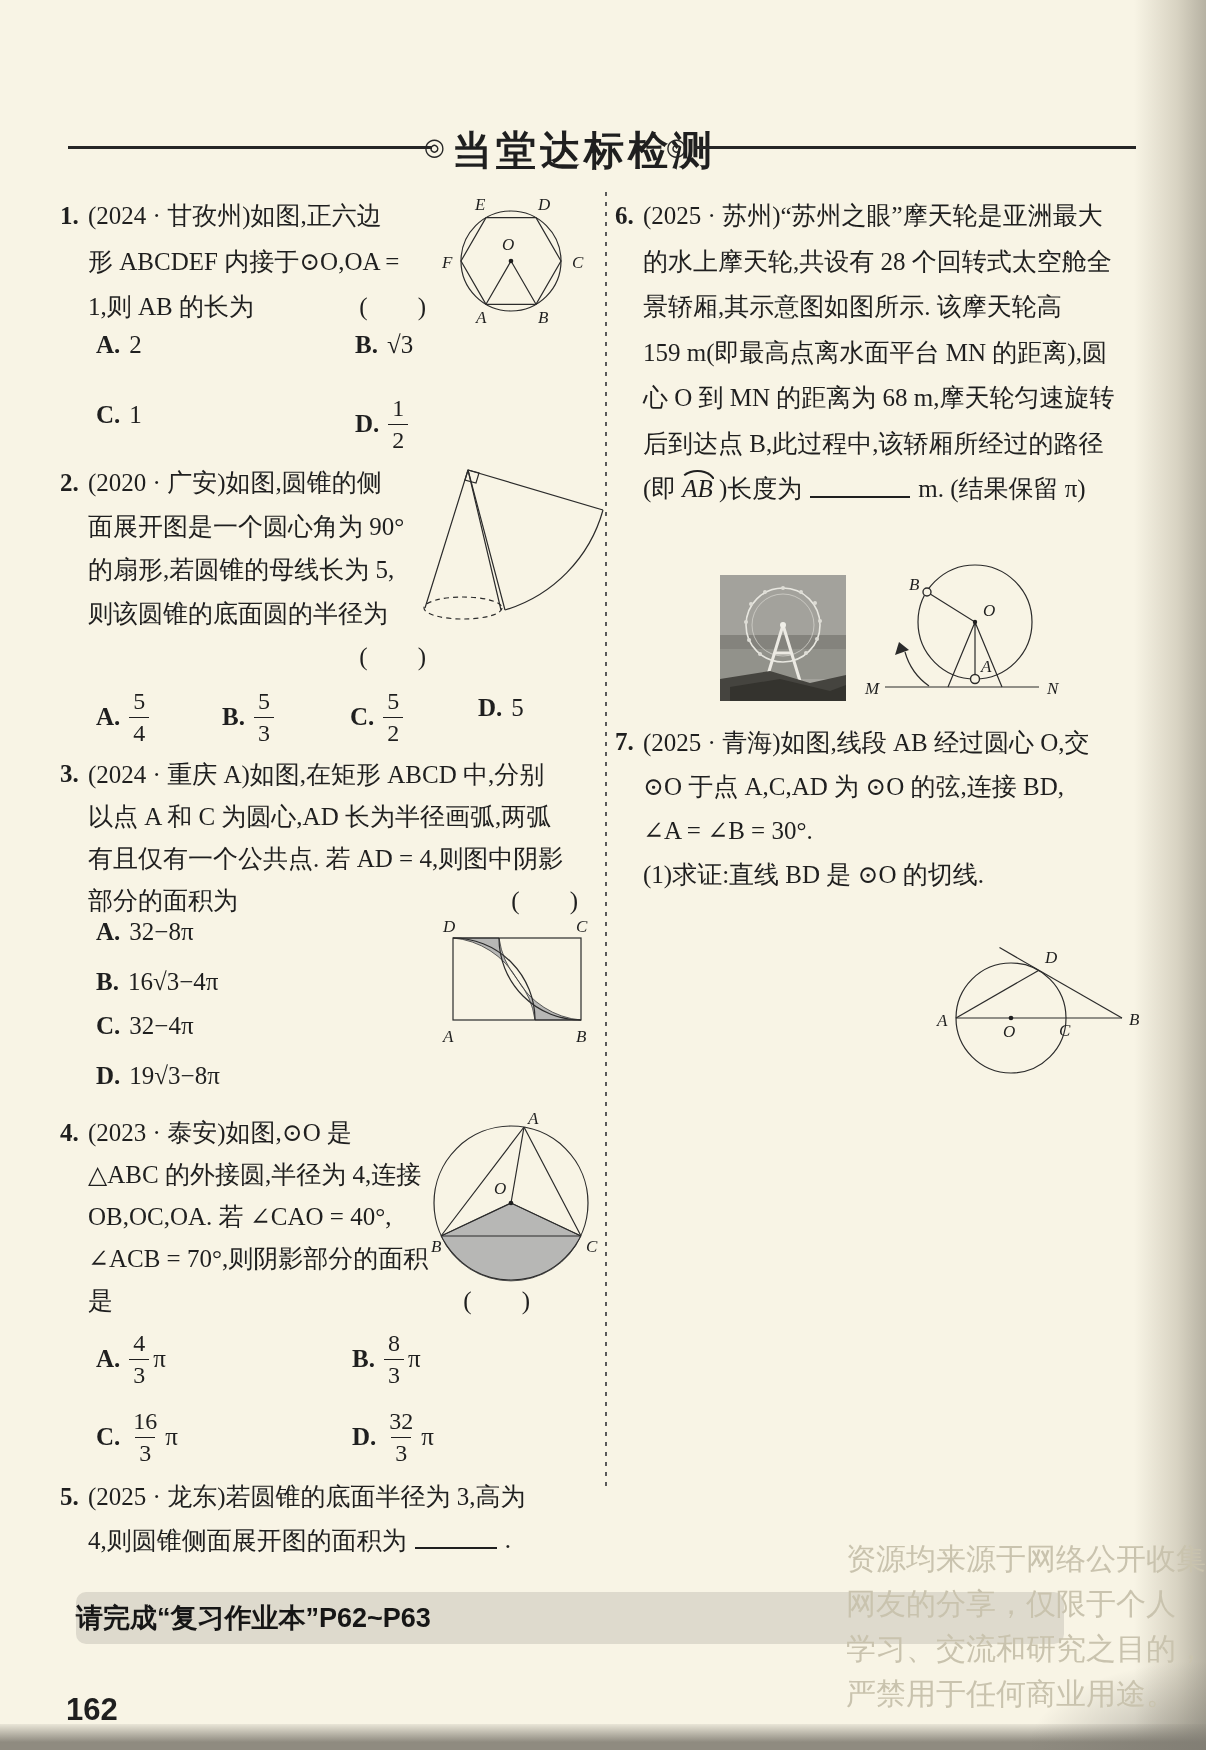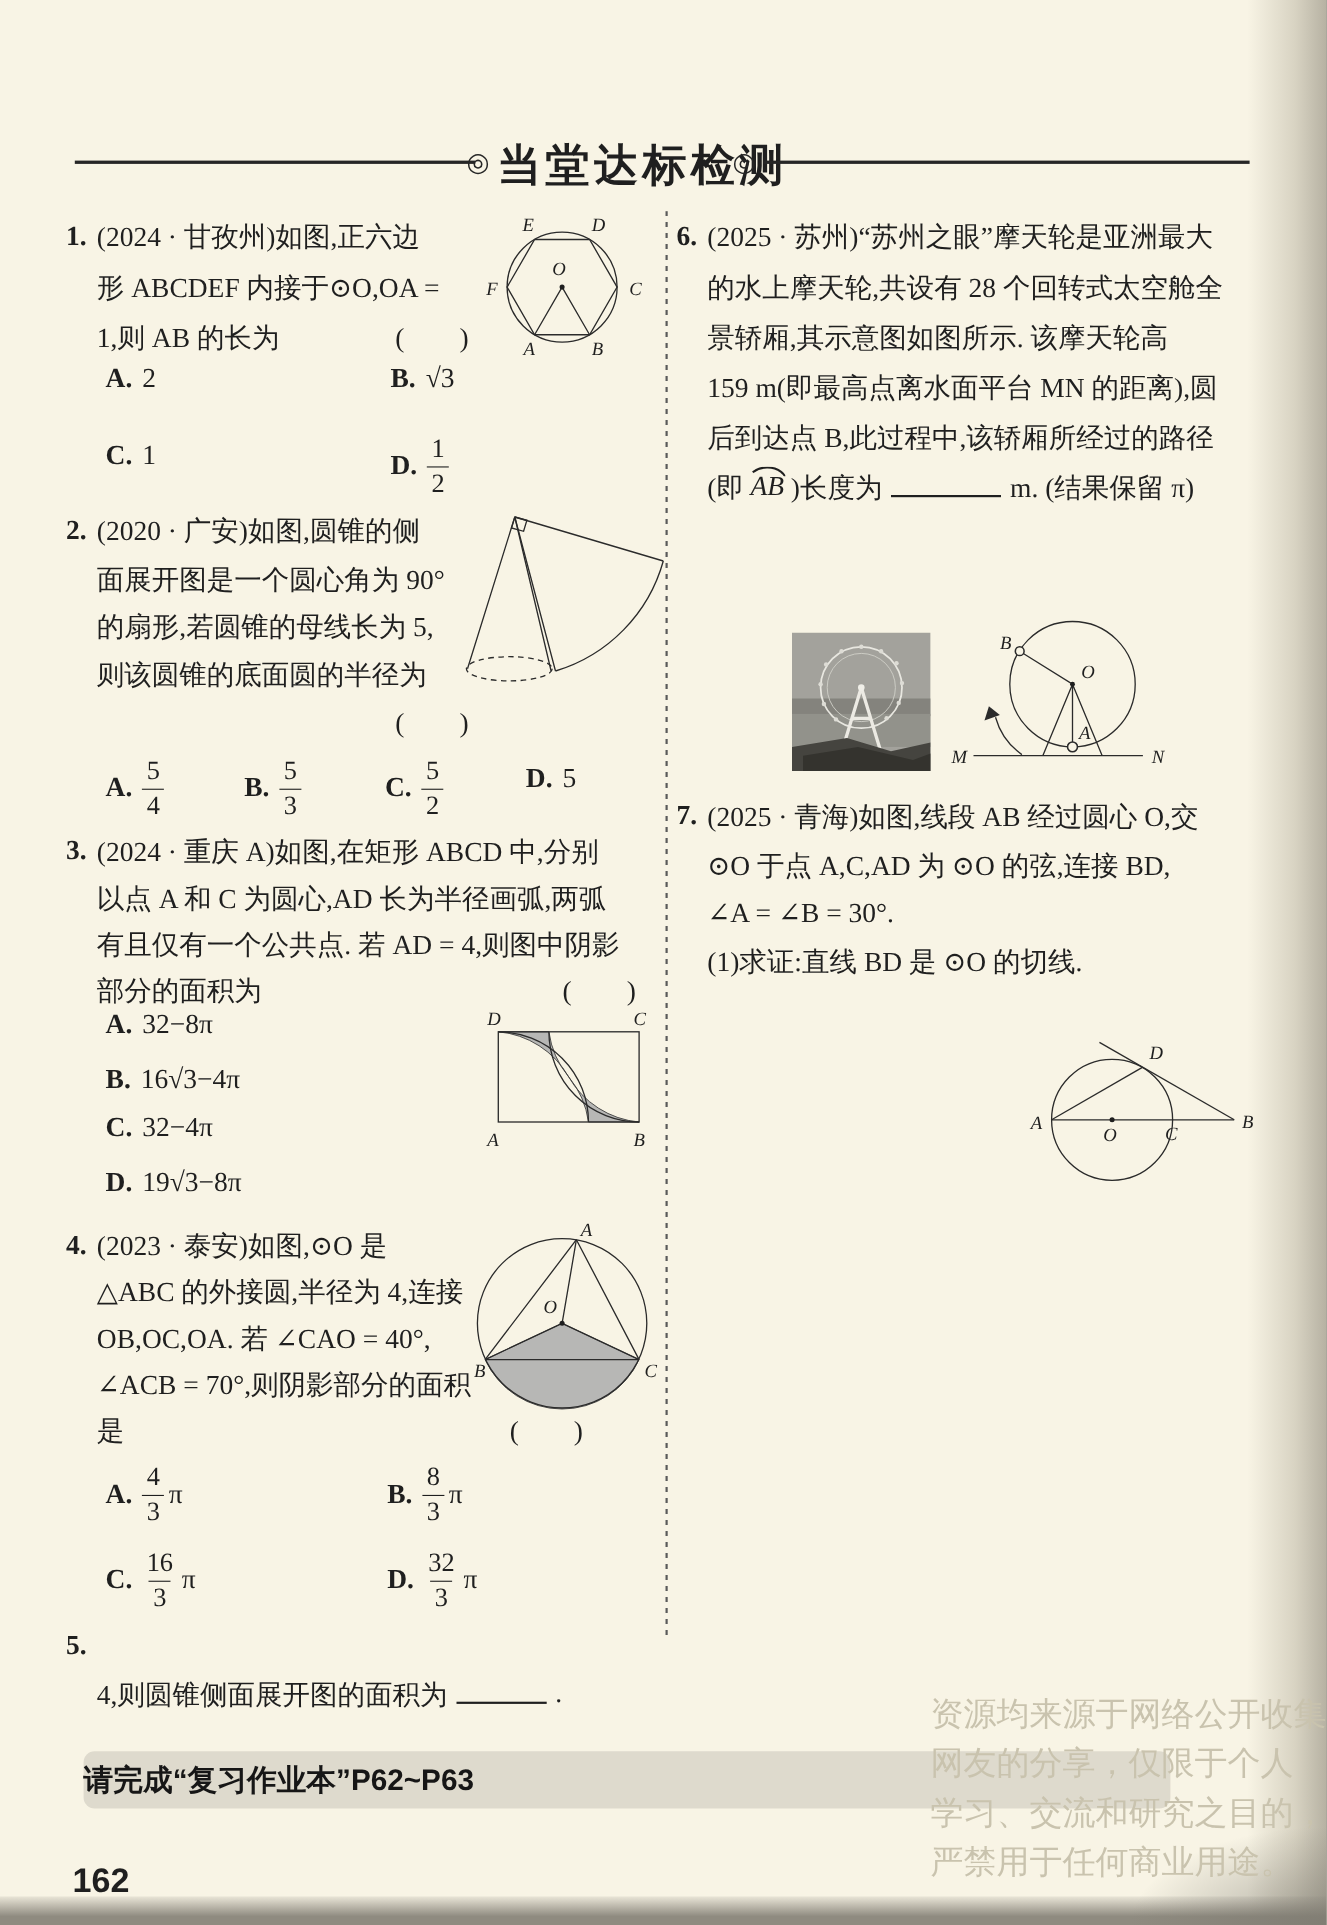--- a/index.html
+++ b/index.html
@@ -279,20 +279,21 @@
       <text class="flbl" x="98" y="12">A</text>
       <text class="flbl" x="1" y="140">B</text>
       <text class="flbl" x="156" y="140">C</text>
       <text class="flbl" x="64" y="82">O</text>
     </svg>
   </div>
 
   <div class="prob lh43" style="left:88px;top:1475px;width:500px;">
     <div class="line">
         <b class="pnum">5.</b>
+      <span>(2025 · 龙东)若圆锥的底面半径为 3,高为</span>
       </div>
     <div class="line">
         <span>4,则圆锥侧面展开图的面积为</span>
       <span class="blank sm"></span>
       <span>.</span>
       </div>
   </div>
 
   <div class="prob" style="left:643px;top:193px;width:495px;">
     <div class="line">
@@ -300,20 +301,23 @@
       <span>(2025 · 苏州)“苏州之眼”摩天轮是亚洲最大</span>
       </div>
     <div class="line">
         <span>的水上摩天轮,共设有 28 个回转式太空舱全</span>
       </div>
     <div class="line">
         <span>景轿厢,其示意图如图所示. 该摩天轮高</span>
       </div>
     <div class="line">
         <span>159 m(即最高点离水面平台 MN 的距离),圆</span>
+      </div>
+    <div class="line">
+        <span>心 O 到 MN 的距离为 68 m,摩天轮匀速旋转</span>
       </div>
     <div class="line">
         <span>后到达点 B,此过程中,该轿厢所经过的路径</span>
       </div>
     <div class="line">
       <span>(即</span>
       <span class="arcw">AB</span>
       <span>)长度为</span>
       <span class="blank"></span>
       <span>m. (结果保留 π)</span>

